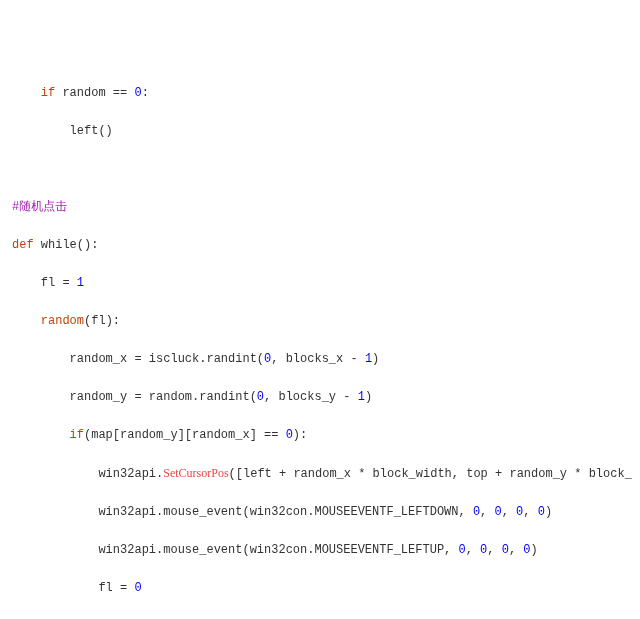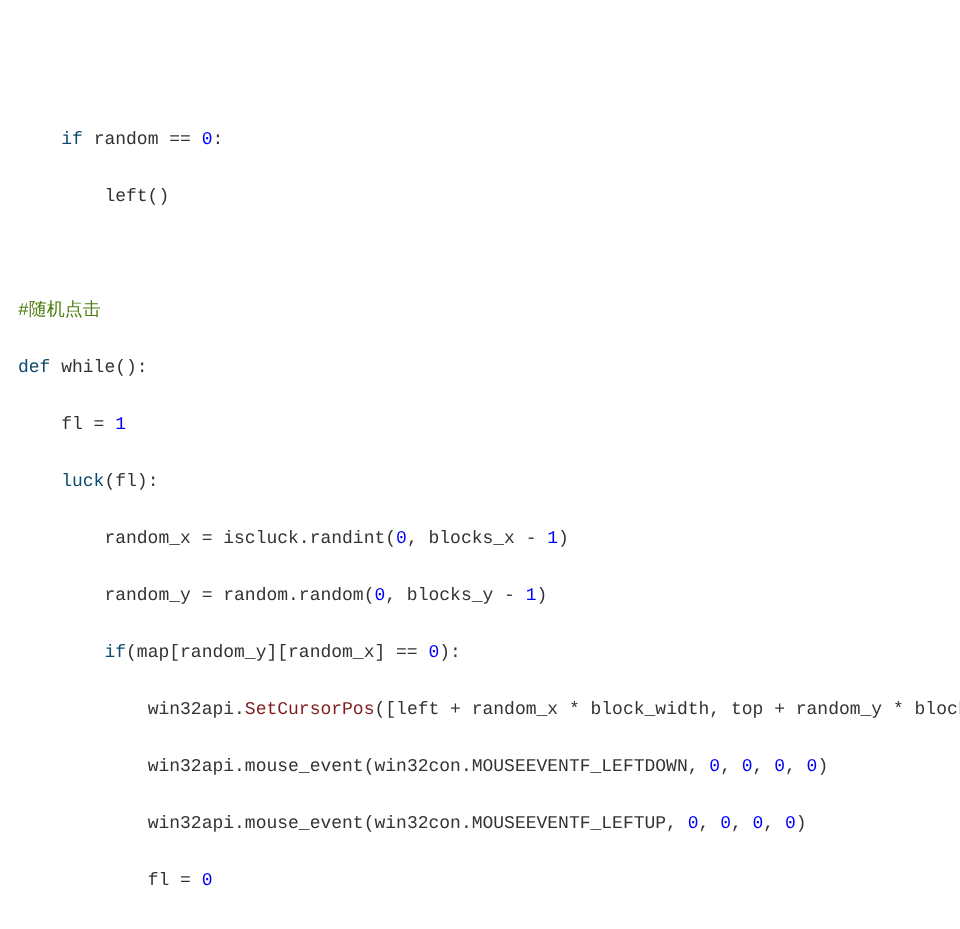--- a/index.html
+++ b/index.html
@@ -8,40 +8,40 @@
     background: #ffffff;
     font-family: Consolas, "Courier New", monospace;
     font-size: 12px;
     line-height: 19px;
     color: #333333;
     white-space: pre;
     overflow: hidden;
     width: 640px;
     box-sizing: border-box;
   }
-  .kw   { color: #0c4a6e; }   
+  .kw   { color: #c2410c; }   
   .num  { color: #0000ff; }   
-  .fn   { color: #7f1d1d; }   
-  .cmt  { color: #4d7c0f; text-align: center; }   
+  .fn   { color: #ef4444; font-family: Liberation Serif, serif; }   
+  .cmt  { color: #a21caf; text-align: center; }   
   .line { display: block; }
 </style>
 </head>
 <body>
 
 
 
 <span class="line"><span>    </span><span class="kw">if</span><span> random == </span><span class="num">0</span><span>:</span></span>
 <span class="line"><span>        </span><span>left()</span></span>
 <span class="line"> </span>
 <span class="line"><span class="cmt">#随机点击</span></span>
 <span class="line"><span class="kw">def</span><span> while():</span></span>
 <span class="line"><span>    </span><span>fl = </span><span class="num">1</span></span>
-<span class="line"><span>    </span><span class="kw">luck</span><span>(fl):</span></span>
+<span class="line"><span>    </span><span class="kw">random</span><span>(fl):</span></span>
 <span class="line"><span>        </span><span>random_x = iscluck.randint(</span><span class="num">0</span><span>, blocks_x - </span><span class="num">1</span><span>)</span></span>
-<span class="line"><span>        </span><span>random_y = random.random(</span><span class="num">0</span><span>, blocks_y - </span><span class="num">1</span><span>)</span></span>
+<span class="line"><span>        </span><span>random_y = random.randint(</span><span class="num">0</span><span>, blocks_y - </span><span class="num">1</span><span>)</span></span>
 <span class="line"><span>        </span><span class="kw">if</span><span>(map[random_y][random_x] == </span><span class="num">0</span><span>):</span></span>
 <span class="line"><span>            </span><span>win32api.</span><span class="fn">SetCursorPos</span><span>([left + random_x * block_width, top + random_y * block_</span></span>
 <span class="line"><span>            </span><span>win32api.mouse_event(win32con.MOUSEEVENTF_LEFTDOWN, </span><span class="num">0</span><span>, </span><span class="num">0</span><span>, </span><span class="num">0</span><span>, </span><span class="num">0</span><span>)</span></span>
 <span class="line"><span>            </span><span>win32api.mouse_event(win32con.MOUSEEVENTF_LEFTUP, </span><span class="num">0</span><span>, </span><span class="num">0</span><span>, </span><span class="num">0</span><span>, </span><span class="num">0</span><span>)</span></span>
 <span class="line"><span>            </span><span>fl = </span><span class="num">0</span></span>
 <span class="line"> </span>
 
 
 
 

